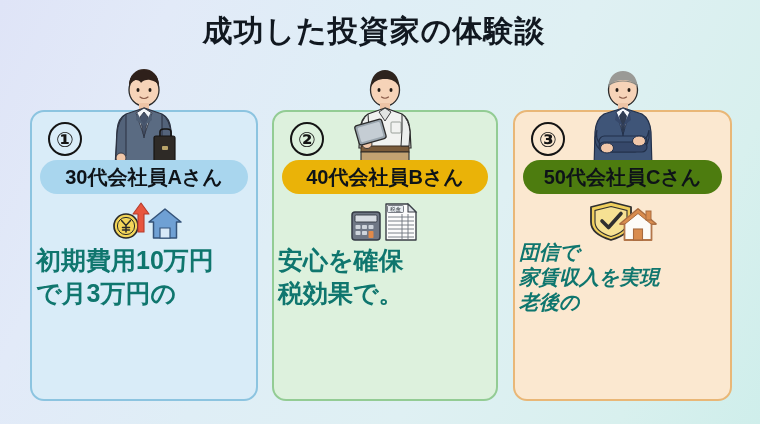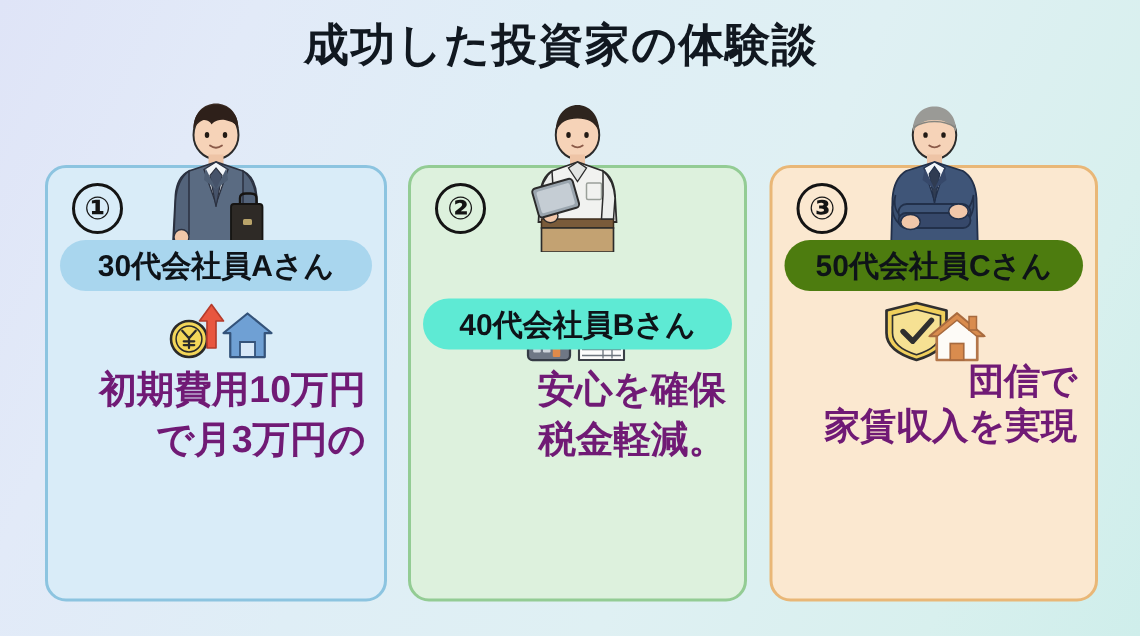--- a/index.html
+++ b/index.html
@@ -58,39 +58,39 @@
   
   .badge {
     position:absolute; top:48px; left:8px; right:8px;
     height:34px; border-radius:17px;
     display:flex; align-items:center; justify-content:center;
     font-size:20px; font-weight:bold; color:#0e1318;
     z-index:6;
     white-space:nowrap;
   }
   .c1 .badge { background:#a9d6ee; }
-  .c2 .badge { background:#5eead4;margin-top:39px; }
+  .c2 .badge { background:#eab308; }
   .c3 .badge { background:#4d7c0f; }
 
   
   .icon {
     position:absolute; top:86px; left:50%; transform:translateX(-50%);
     width:78px; height:44px; z-index:5;
   }
   .icon svg { display:block; width:100%; height:100%; }
 
   
   .body-text {
-    position:absolute; left:4px; right:12px; top:132px;
-    text-align:right;
-    font-size:25px; font-weight:bold; color:#701a75;
+    position:absolute; left:4px; right:0; top:132px;
+    text-align:left;
+    font-size:25px; font-weight:bold; color:#0f766e;
     line-height:1.32;
     z-index:5;
   }
-  .c3 .body-text { font-size:24px; line-height:1.24; top:128px; }
+  .c3 .body-text { font-size:20px; line-height:1.24; top:128px;font-style:italic; }
   .body-text div { white-space:nowrap; }
 </style>
 </head>
 <body>
 
 <div id="title">成功した投資家の体験談</div>
 
 <div id="cards">
 
   <div class="card c1">
@@ -217,21 +217,21 @@
           <rect x="22.5" y="27" width="5" height="4" rx="0.8"></rect>
           <rect x="9.5" y="33" width="5" height="4" rx="0.8"></rect>
           <rect x="16" y="33" width="5" height="4" rx="0.8"></rect>
         </g>
         <rect x="22.5" y="33" width="5" height="7" rx="0.8" fill="#e08a4a"></rect>
       </svg>
     </div>
 
     <div class="body-text">
       <div>安心を確保</div>
-      <div>税金軽減。</div>
+      <div>税効果で。</div>
     </div>
   </div>
 
   <div class="card c3">
 
     <div class="person">
       <svg viewBox="0 0 96 104">
         <ellipse cx="48" cy="26" rx="14.5" ry="16" fill="#f6d3b8" stroke="#2b2b2b" stroke-width="1.3"></ellipse>
         <path d="M33.5 24c0-12 7-17 14.5-17S62.5 12 62.5 24c-3-6-8-8-14.5-8s-11.5 2-14.5 8z" fill="#9a9a96"></path>
         <path d="M34 21q6-4 14-4t14 4" fill="none" stroke="#85857f" stroke-width="1.1"></path>
@@ -271,16 +271,17 @@
         <path d="M36 26 L54 11 L72 26 L67.5 26 L67.5 42 L40.5 42 L40.5 26 Z" fill="#fdfbf7" stroke="#b3764a" stroke-width="1.8" stroke-linejoin="round"></path>
         <path d="M36 26 L54 11 L72 26 L67 26 L54 15.5 L41 26 Z" fill="#d98c4e" stroke="#a76a3e" stroke-width="1"></path>
         <rect x="49.5" y="31" width="9" height="11" fill="#d98c4e" stroke="#a76a3e" stroke-width="1.1"></rect>
         <rect x="62" y="13" width="5" height="9" fill="#d98c4e" stroke="#a76a3e" stroke-width="1"></rect>
       </svg>
     </div>
 
     <div class="body-text">
       <div>団信で</div>
       <div>家賃収入を実現</div>
+      <div>老後の</div>
     </div>
   </div>
 
 </div>
 
 </body></html>

